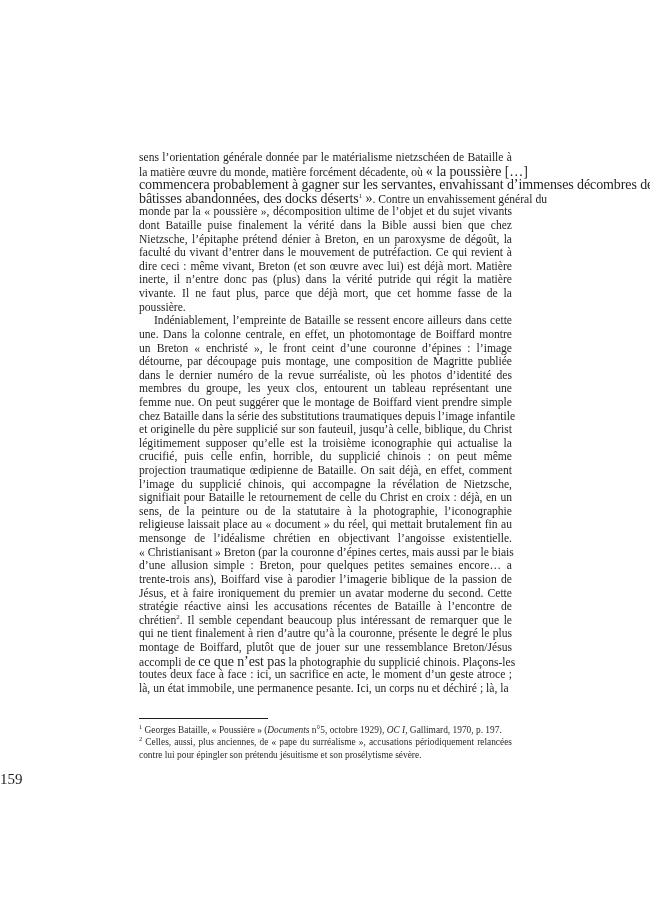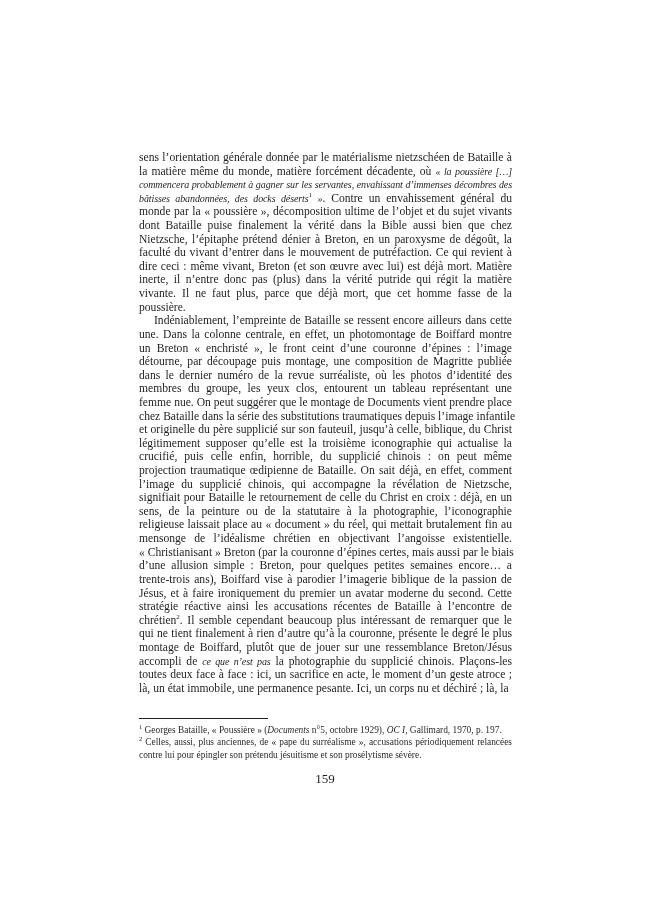--- a/index.html
+++ b/index.html
@@ -38,22 +38,21 @@
       text-align-last: justify;
       overflow: visible;
     }
     .line.last {
       text-align-last: left;
     }
     .line.indent {
       text-indent: 15px;
     }
     .line .it {
-      font-style: italic;
-      font-size: 10px;
+      font-size: 14px;
       letter-spacing: -0.1px;
     }
     sup {
       font-size: 7px;
       line-height: 0;
       vertical-align: super;
     }
     .rule {
       position: absolute;
       left: 139px;
@@ -83,49 +82,49 @@
     .fn-mark {
       font-size: 6.5px;
       vertical-align: super;
       line-height: 0;
     }
     .page-number {
       position: absolute;
       left: 0;
       width: 650px;
       top: 771px;
-      text-align: center;
-      font-size: 13px;
+      text-align: left;
+      font-size: 15px;
       color: #1e1e1e;
     }
   </style>
 </head>
 <body>
 
 <div class="page">
   <div class="body-text" id="body-text">
       <div class="line"><span>sens l’orientation générale donnée par le matérialisme nietzschéen de Bataille à</span></div>
-      <div class="line"><span>la matière même du monde, matière forcément décadente, où </span><span class="it">« la poussière […]</span></div>
+      <div class="line"><span>la matière œuvre du monde, matière forcément décadente, où </span><span class="it">« la poussière […]</span></div>
       <div class="line"><span class="it">commencera probablement à gagner sur les servantes, envahissant d’immenses décombres des</span></div>
       <div class="line"><span class="it">bâtisses abandonnées, des docks déserts</span><sup>1</sup><span class="it"> »</span><span>. Contre un envahissement général du</span></div>
       <div class="line"><span>monde par la « poussière », décomposition ultime de l’objet et du sujet vivants</span></div>
       <div class="line"><span>dont Bataille puise finalement la vérité dans la Bible aussi bien que chez</span></div>
       <div class="line"><span>Nietzsche, l’épitaphe prétend dénier à Breton, en un paroxysme de dégoût, la</span></div>
       <div class="line"><span>faculté du vivant d’entrer dans le mouvement de putréfaction. Ce qui revient à</span></div>
       <div class="line"><span>dire ceci : même vivant, Breton (et son œuvre avec lui) est déjà mort. Matière</span></div>
       <div class="line"><span>inerte, il n’entre donc pas (plus) dans la vérité putride qui régit la matière</span></div>
       <div class="line"><span>vivante. Il ne faut plus, parce que déjà mort, que cet homme fasse de la</span></div>
       <div class="line last"><span>poussière.</span></div>
       <div class="line indent"><span>Indéniablement, l’empreinte de Bataille se ressent encore ailleurs dans cette</span></div>
       <div class="line"><span>une. Dans la colonne centrale, en effet, un photomontage de Boiffard montre</span></div>
       <div class="line"><span>un Breton « enchristé », le front ceint d’une couronne d’épines : l’image</span></div>
       <div class="line"><span>détourne, par découpage puis montage, une composition de Magritte publiée</span></div>
       <div class="line"><span>dans le dernier numéro de la revue surréaliste, où les photos d’identité des</span></div>
       <div class="line"><span>membres du groupe, les yeux clos, entourent un tableau représentant une</span></div>
-      <div class="line"><span>femme nue. On peut suggérer que le montage de Documents vient prendre place</span></div>
+      <div class="line"><span>femme nue. On peut suggérer que le montage de Boiffard vient prendre simple</span></div>
       <div class="line"><span>chez Bataille dans la série des substitutions traumatiques depuis l’image infantile</span></div>
       <div class="line"><span>et originelle du père supplicié sur son fauteuil, jusqu’à celle, biblique, du Christ</span></div>
       <div class="line"><span>légitimement supposer qu’elle est la troisième iconographie qui actualise la</span></div>
       <div class="line"><span>crucifié, puis celle enfin, horrible, du supplicié chinois : on peut même</span></div>
       <div class="line"><span>projection traumatique œdipienne de Bataille. On sait déjà, en effet, comment</span></div>
       <div class="line"><span>l’image du supplicié chinois, qui accompagne la révélation de Nietzsche,</span></div>
       <div class="line"><span>signifiait pour Bataille le retournement de celle du Christ en croix : déjà, en un</span></div>
       <div class="line"><span>sens, de la peinture ou de la statutaire à la photographie, l’iconographie</span></div>
       <div class="line"><span>religieuse laissait place au « document » du réel, qui mettait brutalement fin au</span></div>
       <div class="line"><span>mensonge de l’idéalisme chrétien en objectivant l’angoisse existentielle.</span></div>

